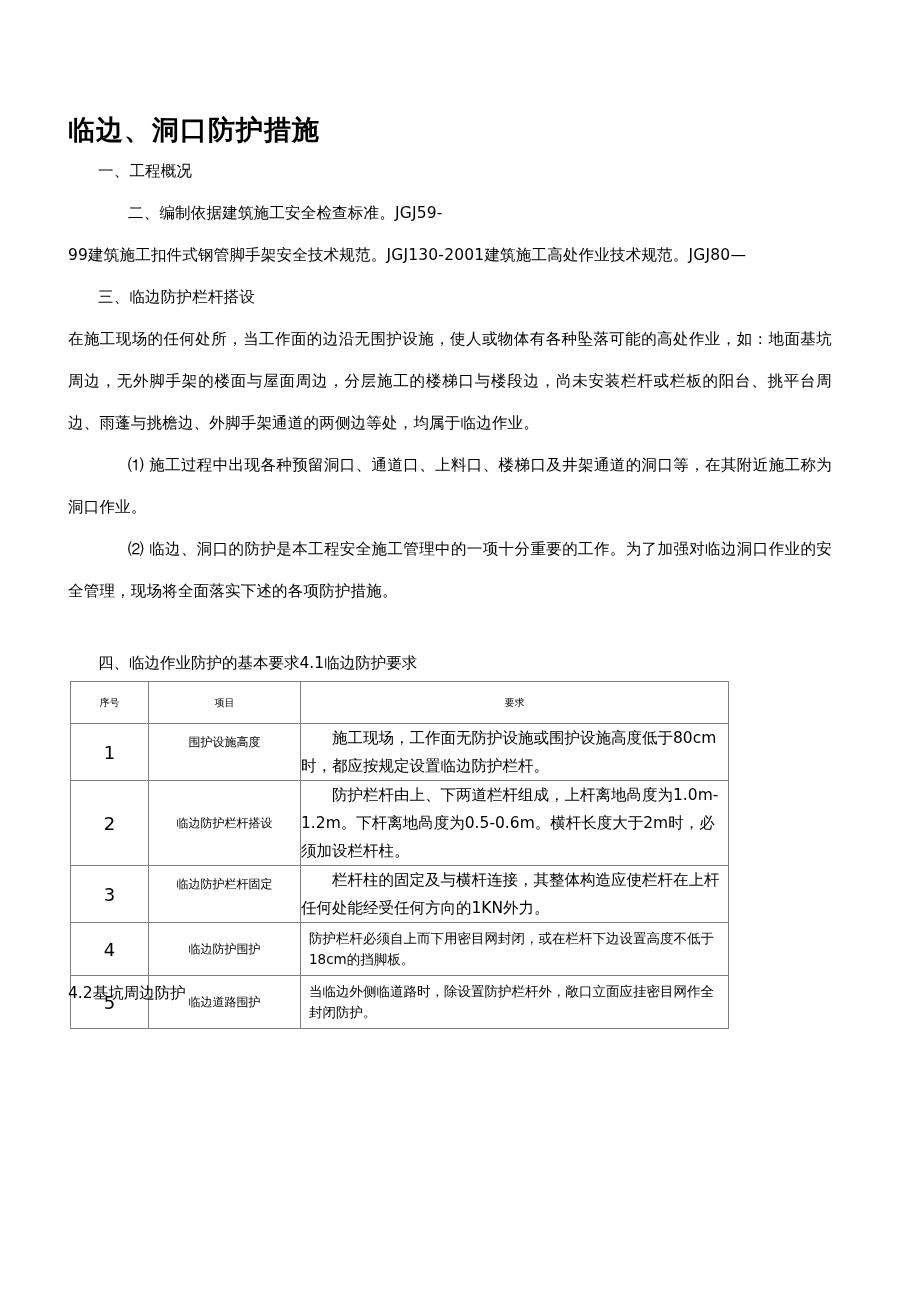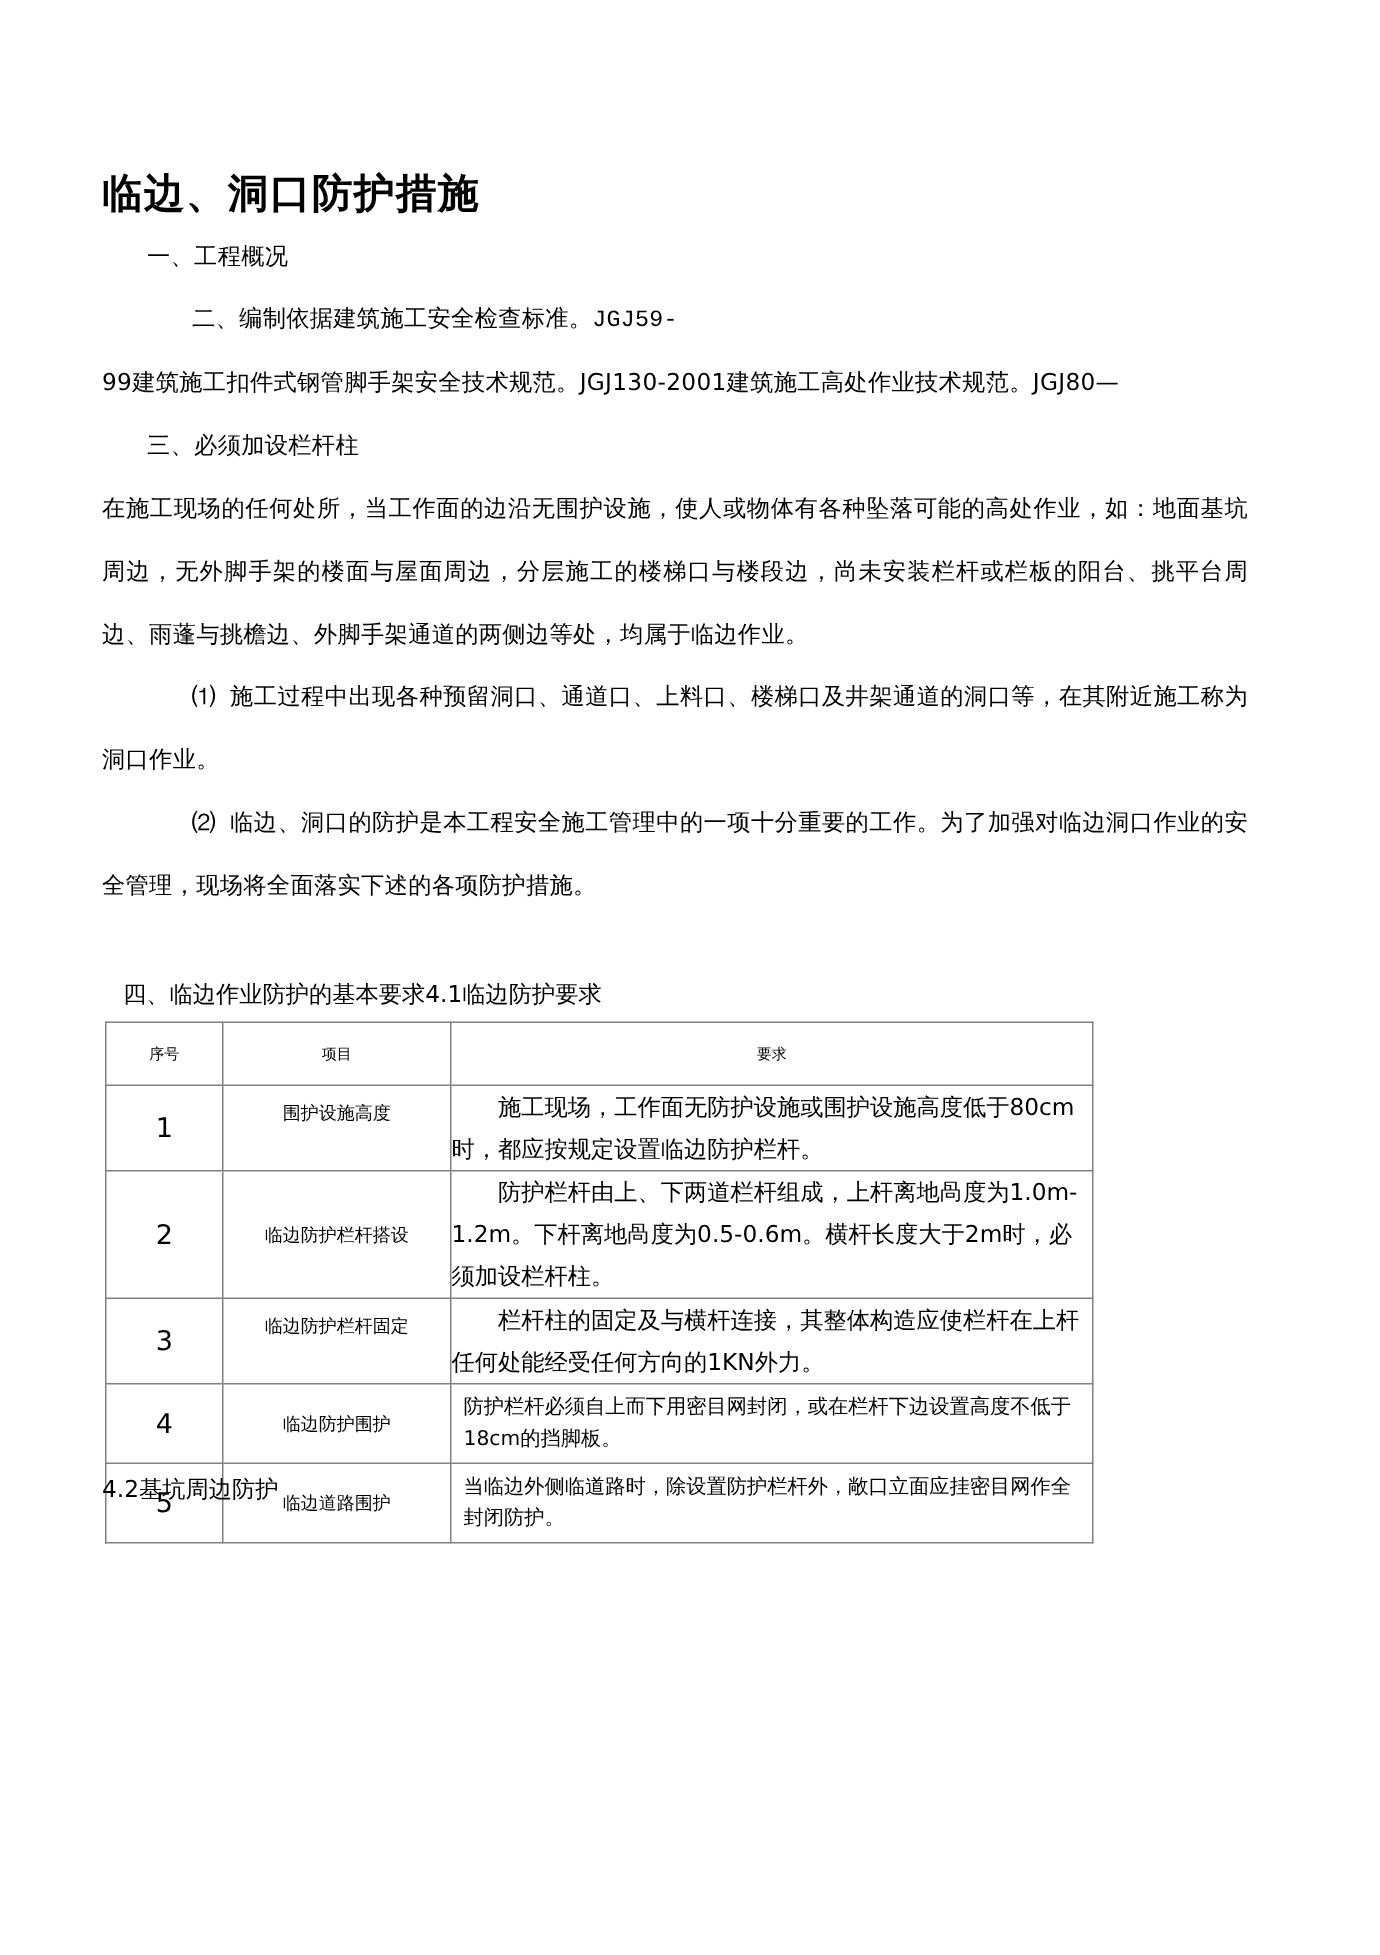--- a/index.html
+++ b/index.html
@@ -45,27 +45,27 @@
   }
   .para {
     font-size: 15.5px;
     line-height: 42px;
     margin: 0;
     text-align: justify;
     text-justify: inter-ideograph;
     letter-spacing: 0.2px;
   }
   .para.indent1 { text-indent: 30px; }
-  .para.indent2 { text-indent: 60px; font-family: Liberation Mono, monospace; }
+  .para.indent2 { text-indent: 60px; }
   .para.indent0 { text-indent: 0; }
 
   
   .sec4-heading {
     position: absolute;
-    left: 52px;
+    left: 68px;
     top: 651px;
     font-size: 15.5px;
     line-height: 24px;
     text-indent: 30px;
     width: 764px;
     white-space: nowrap;
   }
 
   
   .req-table {
@@ -145,21 +145,21 @@
 <body>
 
 <div class="page">
 
   <h1 class="doc-title">临边、洞口防护措施</h1>
 
   <div class="body-block">
     <p class="para indent1">一、工程概况</p>
     <p class="para indent2">二、编制依据建筑施工安全检查标准。JGJ59-</p>
     <p class="para indent0">99建筑施工扣件式钢管脚手架安全技术规范。JGJ130-2001建筑施工高处作业技术规范。JGJ80—</p>
-    <p class="para indent1">三、必须加设栏杆柱</p>
+    <p class="para indent1">三、临边防护栏杆搭设</p>
     <p class="para indent0">在施工现场的任何处所，当工作面的边沿无围护设施，使人或物体有各种坠落可能的高处作业，如：地面基坑周边，无外脚手架的楼面与屋面周边，分层施工的楼梯口与楼段边，尚未安装栏杆或栏板的阳台、挑平台周边、雨蓬与挑檐边、外脚手架通道的两侧边等处，均属于临边作业。</p>
     <p class="para indent2">⑴ 施工过程中出现各种预留洞口、通道口、上料口、楼梯口及井架通道的洞口等，在其附近施工称为洞口作业。</p>
     <p class="para indent2">⑵ 临边、洞口的防护是本工程安全施工管理中的一项十分重要的工作。为了加强对临边洞口作业的安全管理，现场将全面落实下述的各项防护措施。</p>
   </div>
 
   <div class="sec4-heading">四、临边作业防护的基本要求4.1临边防护要求</div>
 
   <table class="req-table">
     <colgroup>
       <col class="col-no">

